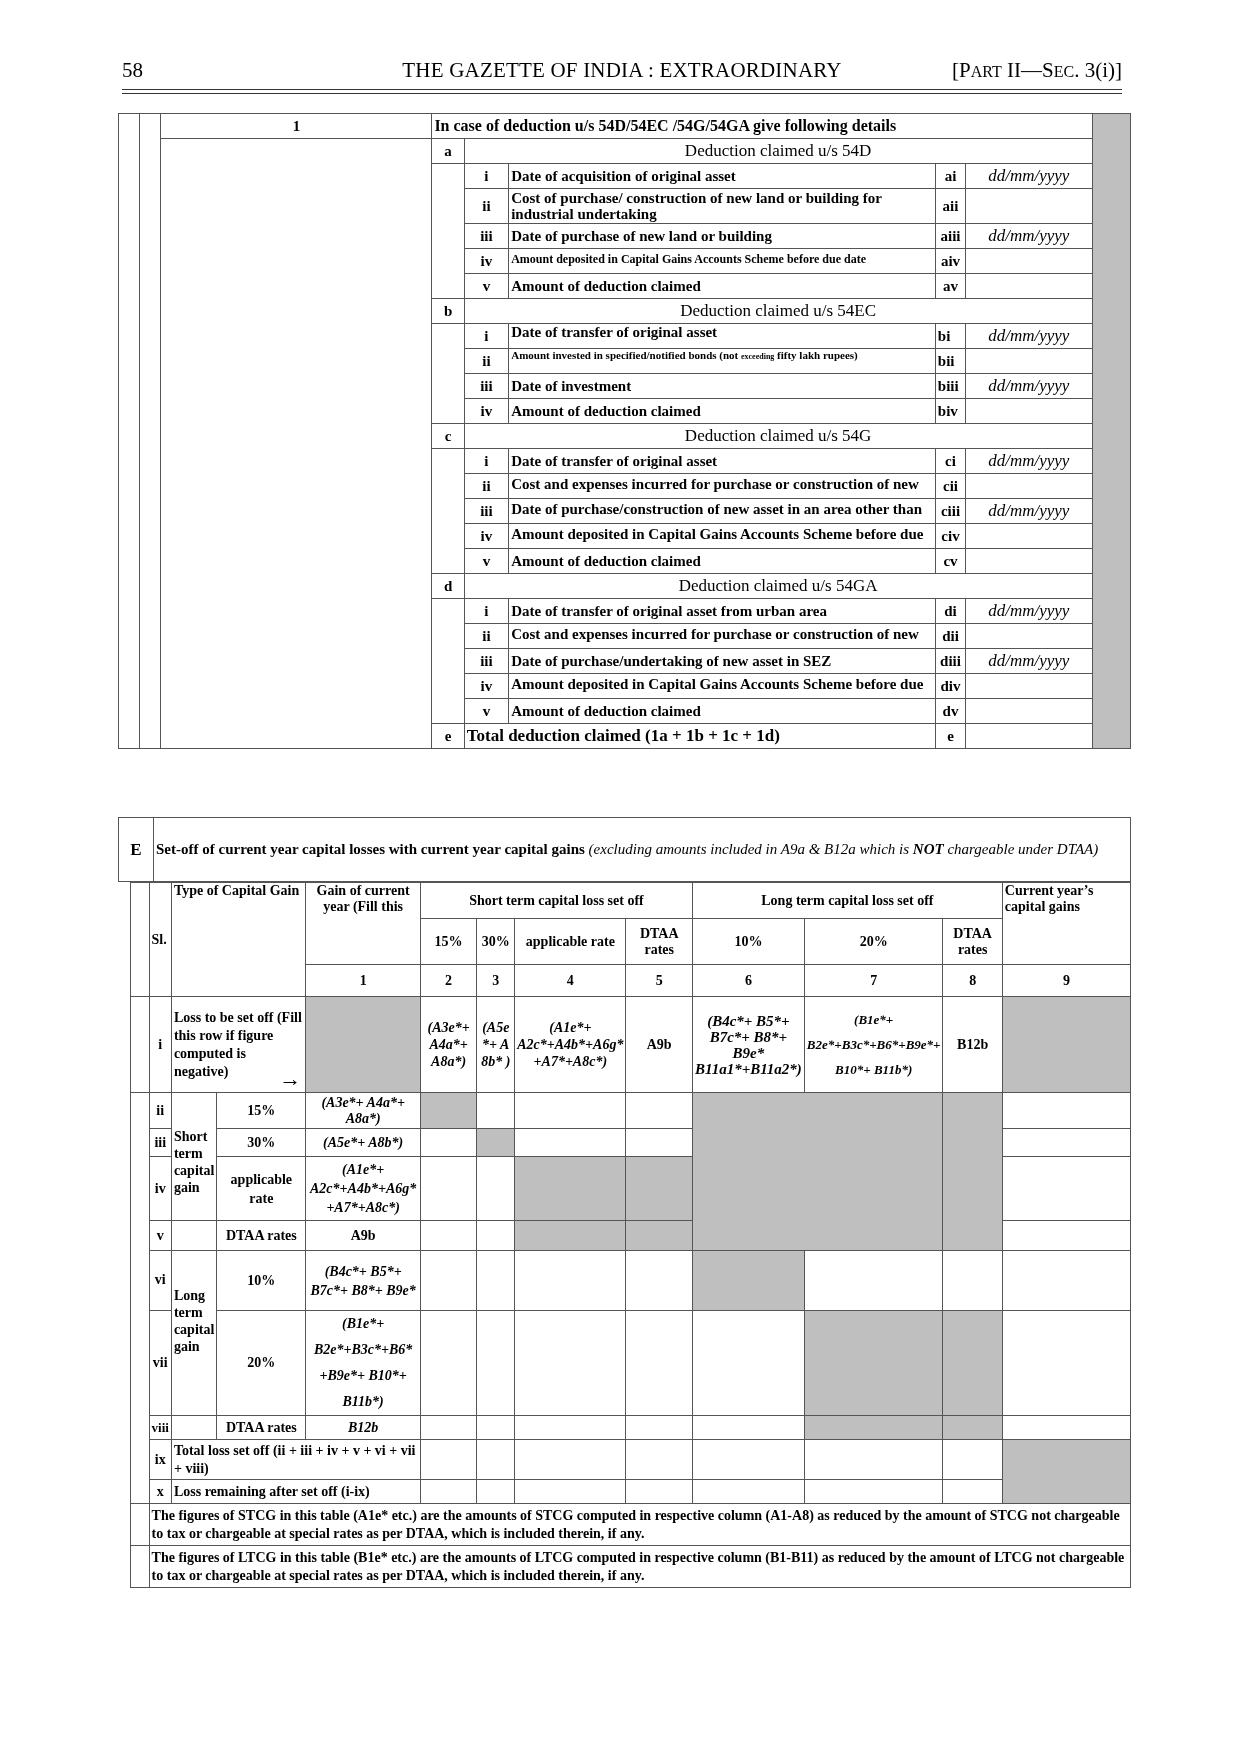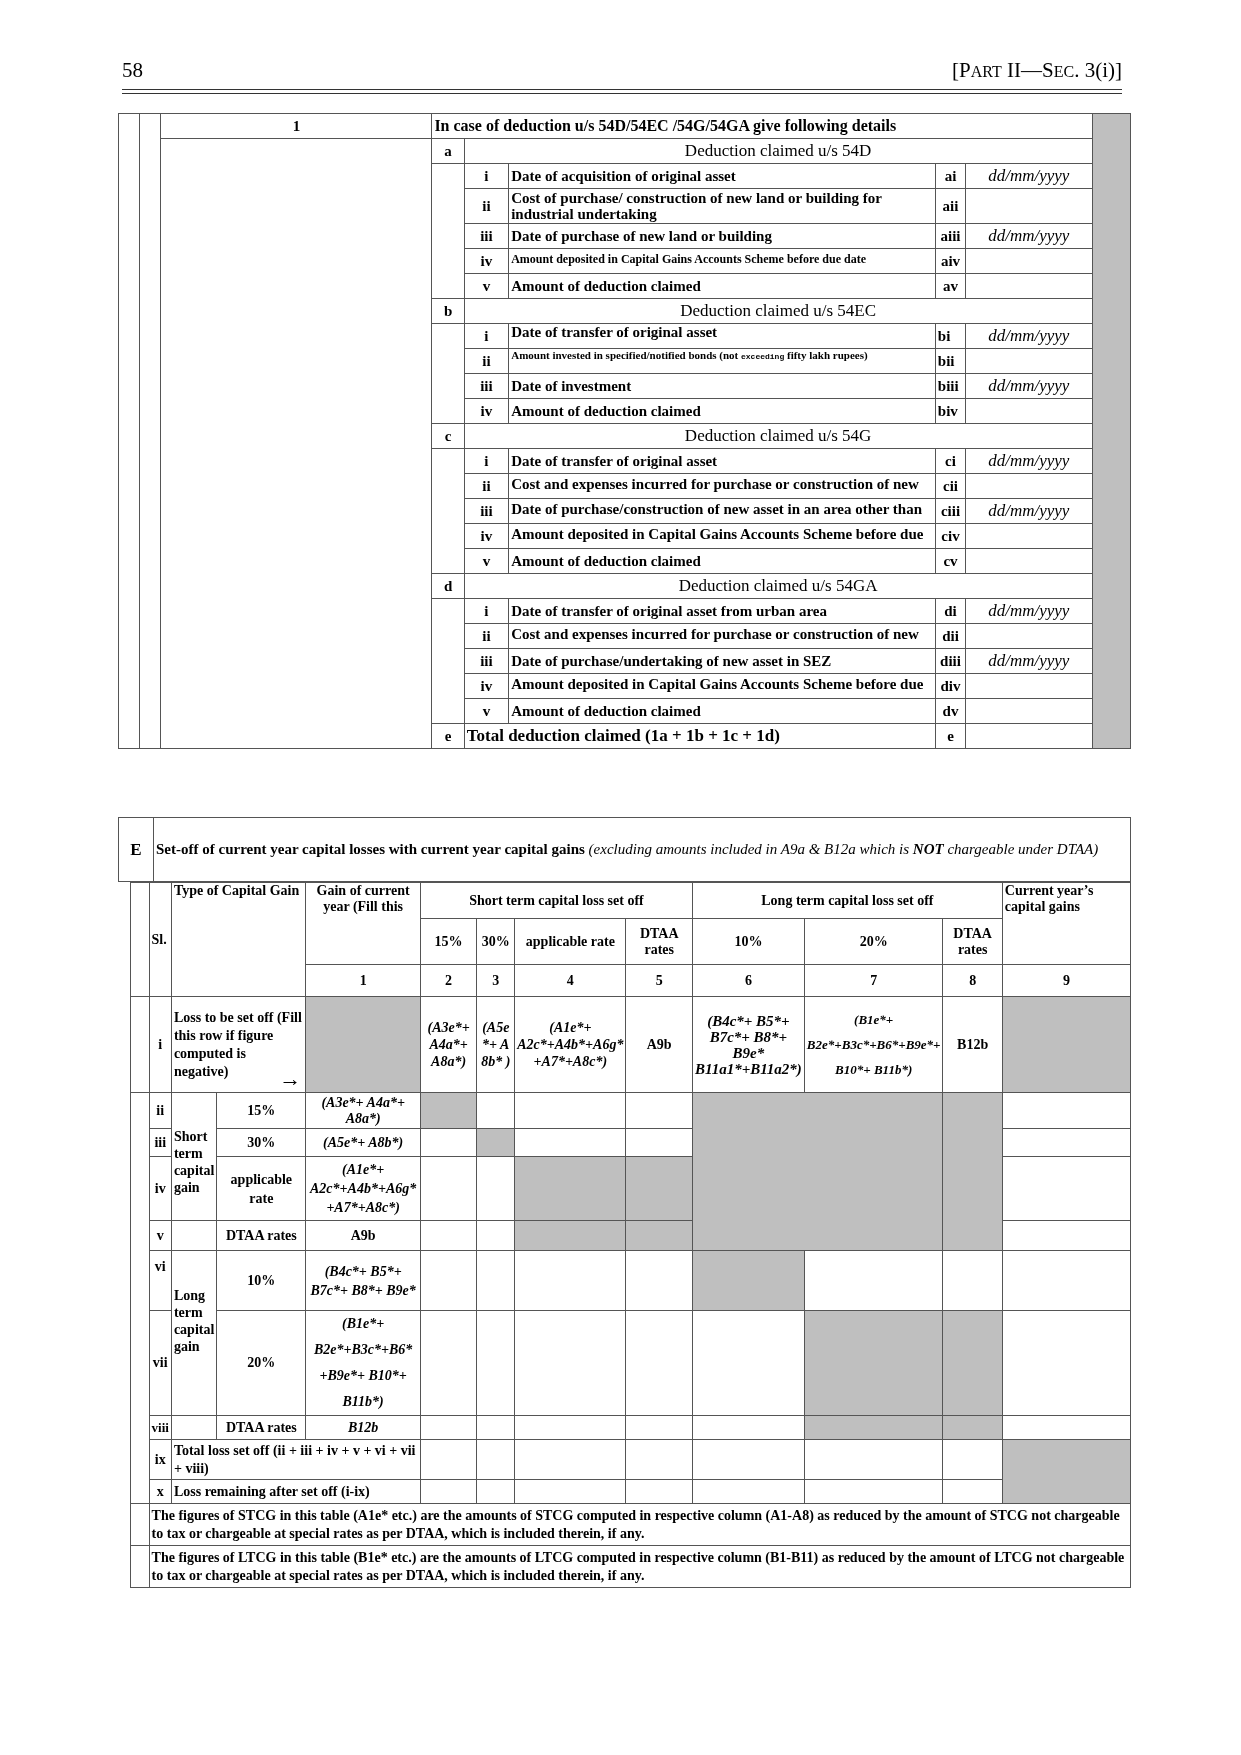--- a/index.html
+++ b/index.html
@@ -10,32 +10,33 @@
   .hdr .part { position:absolute; right:0; top:0; }
   .hdr .part .sc { font-size:16px; }
   .rule1 { position:absolute; left:122px; width:1000px; top:89px; border-top:1.5px solid #333; }
   .rule2 { position:absolute; left:122px; width:1000px; top:93px; border-top:1.5px solid #333; }
   table { border-collapse:collapse; position:absolute; }
   td { border:1px solid #555; padding:0 2px; font-size:15px; vertical-align:middle; }
   .b { font-weight:bold; }
   .i { font-style:italic; }
   .c { text-align:center; }
   .g { background:#bfbfbf; }
-  .xs { font-size:8px;font-family:Liberation Mono, monospace; }
+  .xs { font-size:8px; }
   .clip { overflow:hidden; height:20px; line-height:17px; }
   #t1 { left:118px; top:113px; width:1013px; }
   #t2 { left:118px; top:817px; width:1013px; }
   #t3 { left:130px; top:882px; width:1001px; }
   .f13 td { font-size:14px; }
 </style>
 </head>
 <body>
 
 <div class="hdr">
   <span class="pg">58</span>
+  <span class="title">THE GAZETTE OF INDIA : EXTRAORDINARY</span>
   <span class="part"><span>[P</span><span class="sc">ART</span><span> II—S</span><span class="sc">EC</span><span>. 3(i)]</span></span>
 </div>
 <div class="rule1"></div>
 <div class="rule2"></div>
 
 <table id="t1">
   <colgroup>
       <col style="width:21px">
       <col style="width:21px">
       <col style="width:268px">
@@ -339,21 +340,21 @@
     <td class="b c">DTAA rates</td>
     <td class="b c">A9b</td>
     <td></td>
         <td></td>
     <td class="g"></td>
         <td class="g"></td>
     <td></td>
   </tr>
 
   <tr style="height:60px">
-    <td class="b c" style="vertical-align:top;padding-top:8px">vi</td>
+    <td class="b c" style="vertical-align:top;padding-top:21px">vi</td>
     <td rowspan="2" class="b" style="line-height:17px;vertical-align:top;padding-top:36px">Long term capital gain</td>
     <td class="b c">10%</td>
     <td class="b i c" style="line-height:19px">(B4c*+ B5*+ B7c*+ B8*+ B9e*</td>
     <td></td>
         <td></td>
         <td></td>
         <td></td>
     <td class="g"></td>
     <td></td>
         <td></td>

